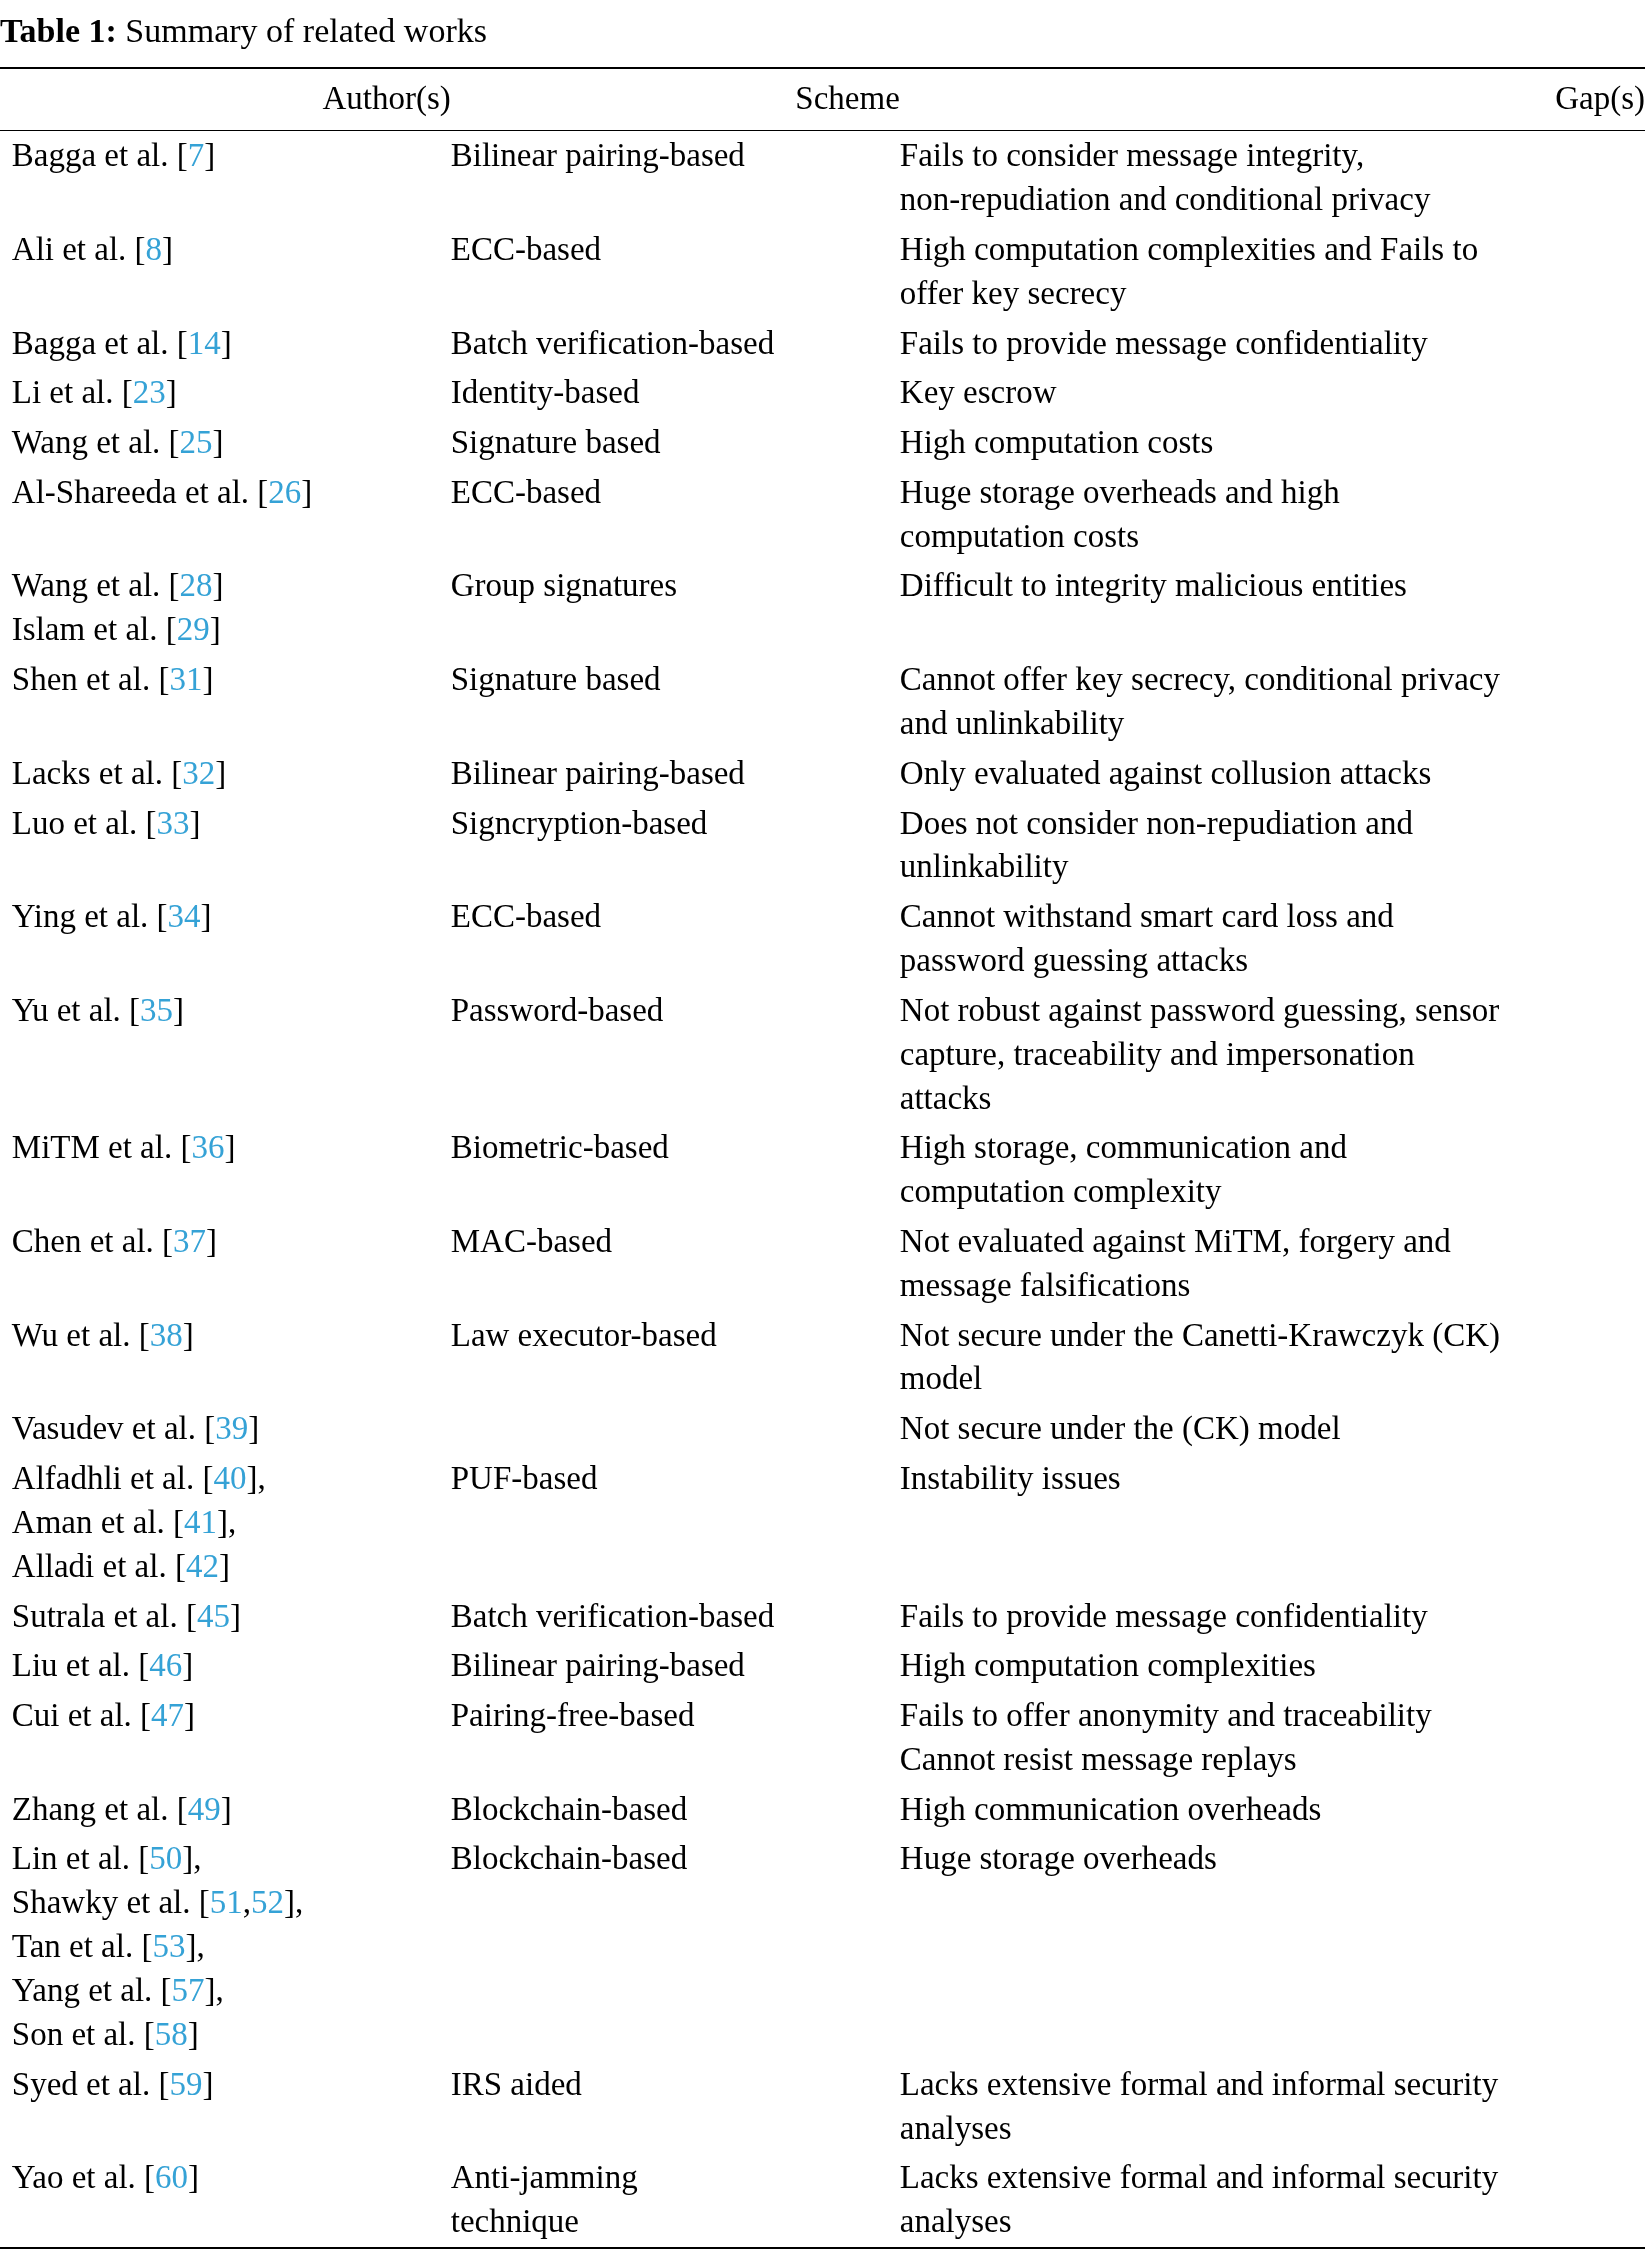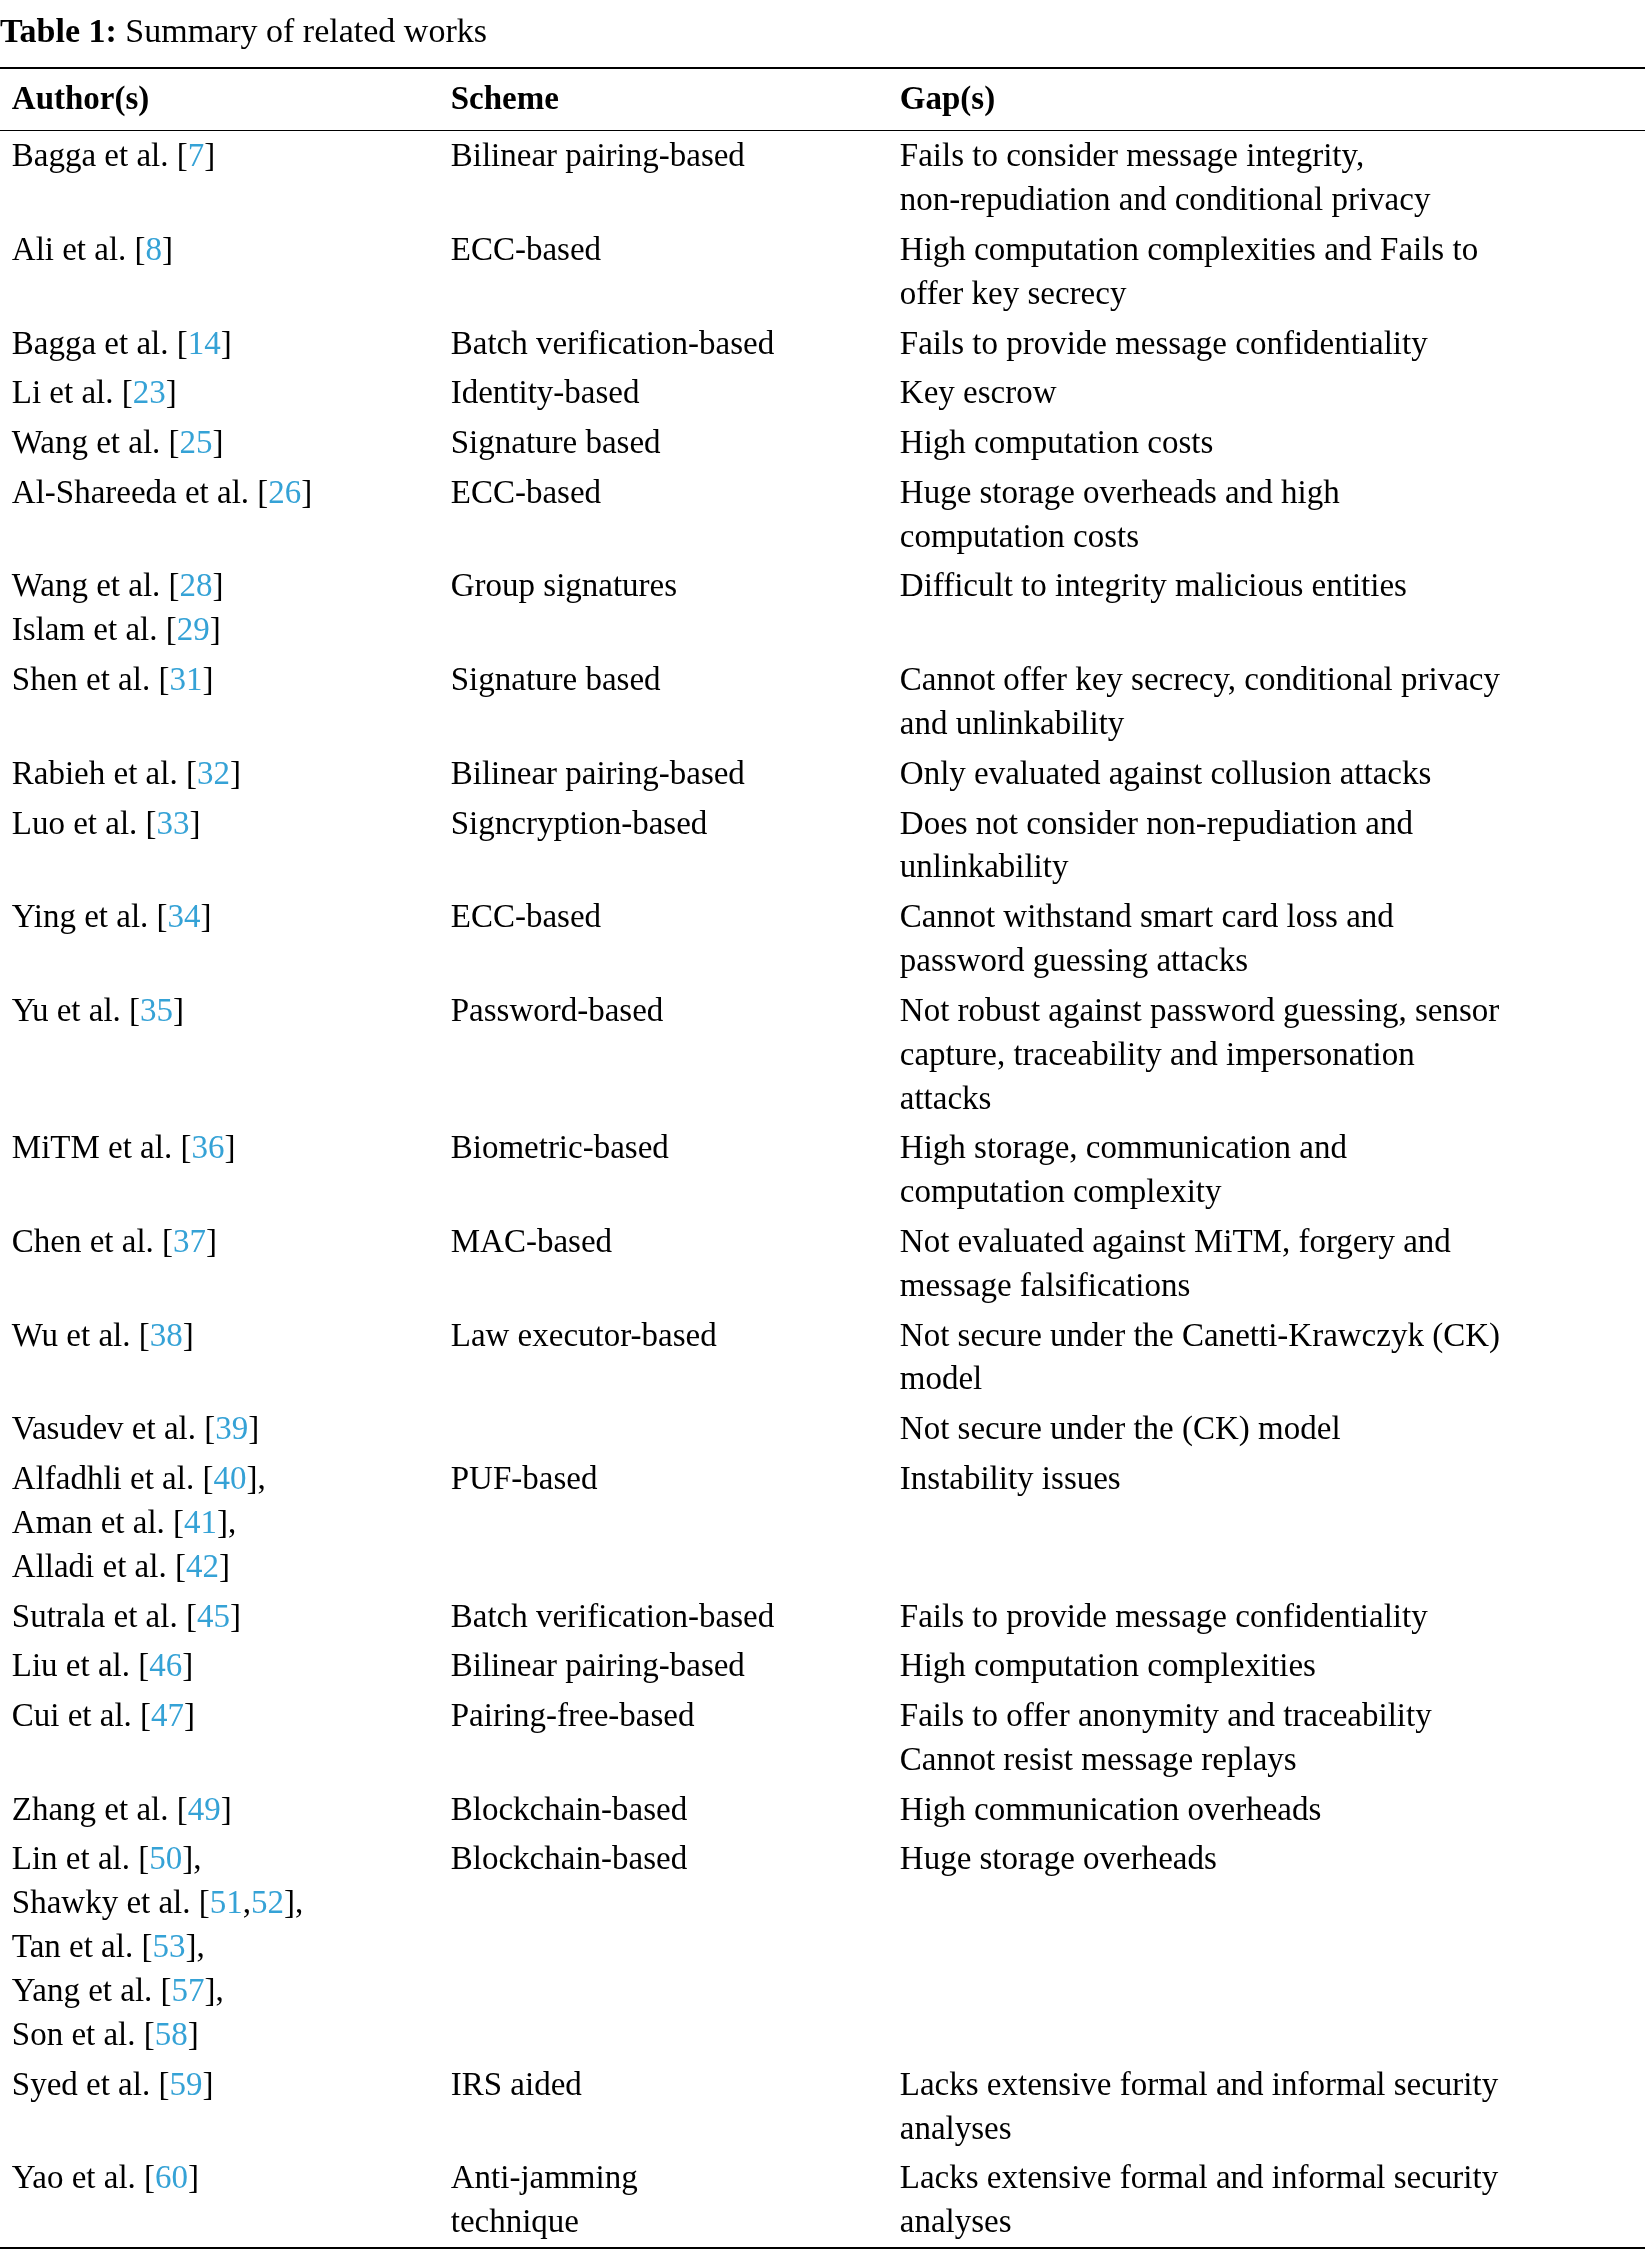--- a/index.html
+++ b/index.html
@@ -28,22 +28,22 @@
     width: 100%;
     border-collapse: collapse;
     border-top: 2.5px solid #000000;
     border-bottom: 2.5px solid #000000;
     table-layout: fixed;
   }
   col.c-authors { width: 27.4%; }
   col.c-scheme  { width: 27.3%; }
   col.c-gaps    { width: 45.3%; }
   th {
-    text-align: left;
-    font-weight: bold;
+    text-align: right;
+    font-weight: normal;
     border-bottom: 1.7px solid #000000;
     padding: 7.6px 0 9.3px 0;
     vertical-align: top;
     font-size: 33px;
     margin-top: 44px;
   }
   td {
     vertical-align: top;
     padding: 3.4px 0 2.5px 0;
   }
@@ -168,21 +168,21 @@
           <td>
             <div class="line">Signature based</div>
           </td>
           <td>
             <div class="line">Cannot offer key secrecy, conditional privacy</div>
             <div class="line">and unlinkability</div>
           </td>
         </tr>
         <tr>
           <td>
-            <div class="line"><span>Rabieh et al. [</span><span class="ref">32</span><span>]</span></div>
+            <div class="line"><span>Lacks et al. [</span><span class="ref">32</span><span>]</span></div>
           </td>
           <td>
             <div class="line">Bilinear pairing-based</div>
           </td>
           <td>
             <div class="line">Only evaluated against collusion attacks</div>
           </td>
         </tr>
         <tr>
           <td>

